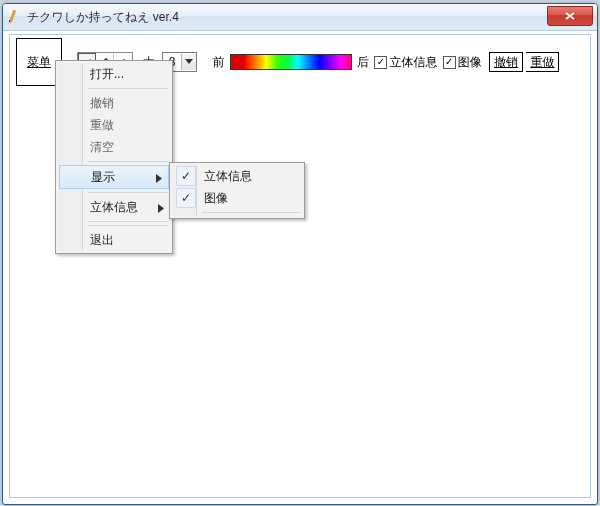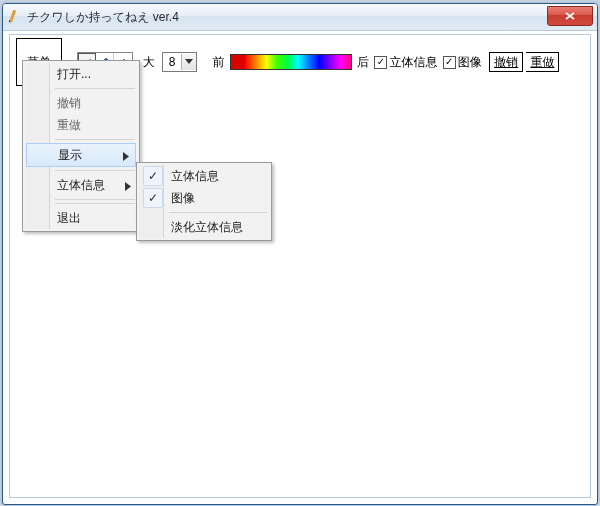--- a/index.html
+++ b/index.html
@@ -193,20 +193,21 @@
     height: 16px;
     line-height: 16px;
   }
   
   .dropdown {
     position: absolute;
     background: #f2f2f2;
     border: 1px solid #9a9a9a;
     box-shadow: 2px 2px 3px rgba(0,0,0,0.25);
     padding: 2px;
+    margin-left: 33px;
   }
   .dropdown .icon-col {
     position: absolute;
     left: 2px; top: 2px; bottom: 2px;
     width: 24px;
     background: #eeeeee;
     border-right: 1px solid #d6d6d6;
   }
   .menu-item {
     position: relative;
@@ -331,20 +332,21 @@
       <span class="txtbtn">撤销</span>
       <span class="txtbtn" style="margin-left:0;border-left:none">重做</span>
     </div>
 
     <div class="dropdown" id="main-menu" style="left:12px; top:25px; width:112px;">
       <div class="icon-col"></div>
     <div class="menu-item enabled">打开...</div>
         <div class="menu-sep"></div>
         <div class="menu-item">撤销</div>
         <div class="menu-item">重做</div>
+        <div class="menu-item">清空</div>
         <div class="menu-sep"></div>
         <div class="menu-item enabled highlight">显示<span class="arrow"><svg width="6" height="9" viewBox="0 0 6 9">
               <path d="M0 0 L6 4.5 L0 9 Z" fill="#333"></path>
             </svg></span></div>
         <div class="menu-sep"></div>
         <div class="menu-item enabled">立体信息<span class="arrow"><svg width="6" height="9" viewBox="0 0 6 9">
               <path d="M0 0 L6 4.5 L0 9 Z" fill="#333"></path>
             </svg></span></div>
         <div class="menu-sep"></div>
         <div class="menu-sep"></div>
@@ -355,19 +357,16 @@
       <div class="icon-col"></div>
     <div class="menu-item enabled">
           <span class="check-mark">✓</span>
           <span>立体信息</span>
         </div>
         <div class="menu-item enabled">
           <span class="check-mark">✓</span>
           <span>图像</span>
         </div>
         <div class="menu-sep"></div>
-        <div class="menu-item enabled">
-          <span>淡化立体信息</span>
-        </div>
       </div>
 
   </div>
 </div>
 
 </body></html>

